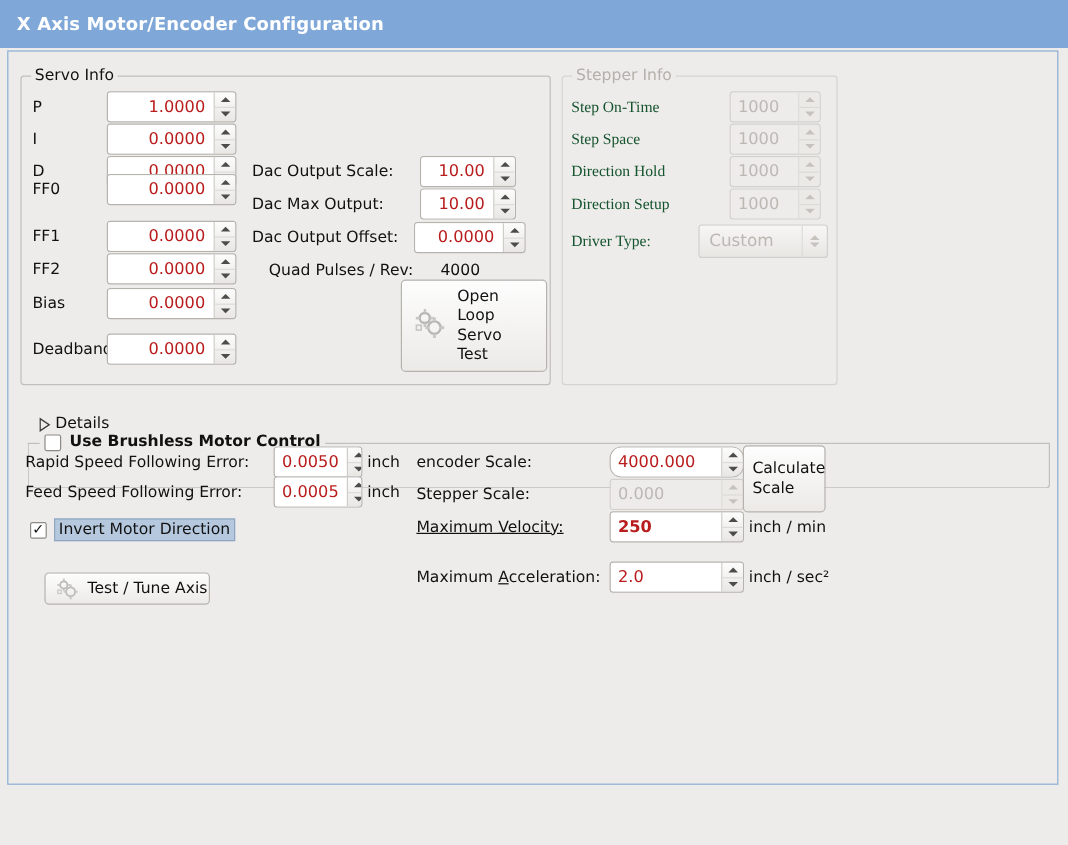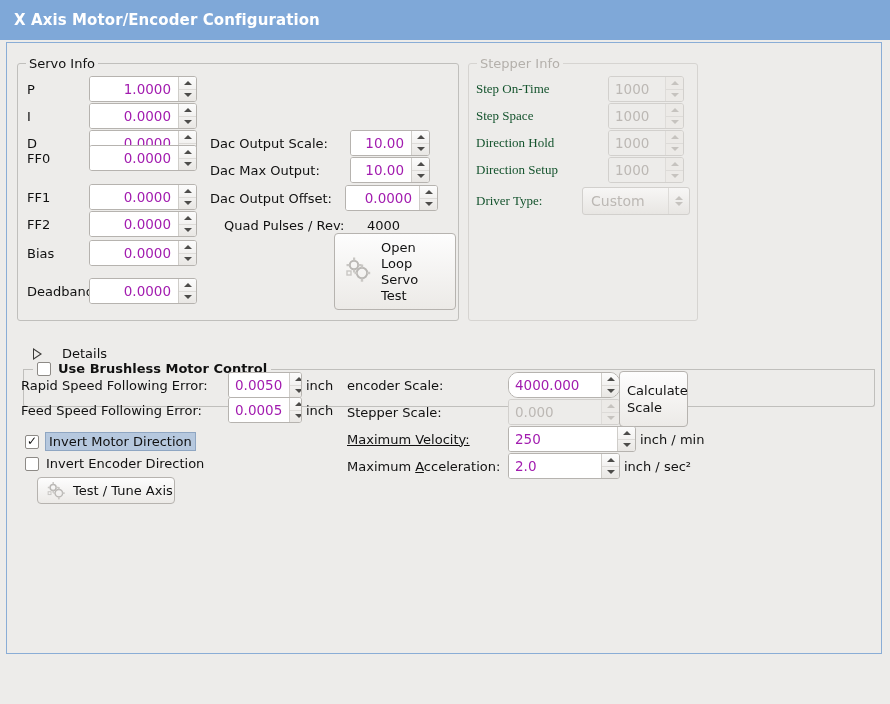--- a/index.html
+++ b/index.html
@@ -73,21 +73,21 @@
     background: #ffffff;
     box-sizing: border-box;
     overflow: hidden;
   }
   .spin.dim { background: #edecea; border-color: #d2d0cd; }
   .spin .val {
     flex: 1 1 auto;
     display: flex; align-items: center; justify-content: flex-end;
     padding: 0 7px 0 5px;
     font-size: 13.5px;
-    color: #a21caf;
+    color: #b91c1c;
     background: #ffffff;
     white-space: nowrap;
   }
   .spin.dim .val { color: #bcb8b4; background: #edecea; }
   .spin .val.left { justify-content: flex-start; padding-left: 6px; }
   .spin .btns {
     flex: 0 0 17px;
     width: 17px;
     display: flex; flex-direction: column;
     border-left: 1px solid #cfcdc9;
@@ -176,21 +176,21 @@
   .chk-row { display: flex; align-items: center; gap: 7px; }
   .chk-label { font-size: 13px; }
   .chk-label.hl {
     background: #b6c8de;
     border: 1px solid #8fa6c2;
     padding: 1px 3px;
     margin-left: -1px;
   }
 
   
-  .expander { display: flex; align-items: center; gap: 20px; }
+  .expander { display: flex; align-items: center; gap: 4px; }
   .tri {
     width: 0; height: 0;
     border-top: 6px solid transparent;
     border-bottom: 6px solid transparent;
     border-left: 9px solid transparent;
     position: relative;
   }
   .tri::before {
     content: "";
     position: absolute;
@@ -575,26 +575,20 @@
     <span class="lbl" style="margin-left:4px;">inch</span>
   </div>
 
   <div class="chk-row" style="position:absolute; left:18px; top:389px;">
     <span class="chk">
       <span class="mark">✓</span>
     </span>
     <span class="chk-label hl">Invert Motor Direction</span>
   </div>
 
-  <div class="chk-row" style="position:absolute; left:18px; top:413px;">
-    <span class="chk">
-      <span class="mark"></span>
-    </span>
-    <span class="chk-label">Invert Encoder Direction</span>
-  </div>
 
   <div class="btn" style="position:absolute; left:30px; top:434px; width:138px; height:27px; justify-content:flex-start; padding-left:7px;">
     <span class="gears" style="margin-right:6px; display:flex;">
       <svg width="22" height="20" viewBox="0 0 30 28">
         <g fill="none" stroke="#b9b7b4" stroke-width="2">
           <circle cx="11" cy="9" r="4.2"></circle>
           <circle cx="19" cy="17" r="5.2"></circle>
         </g>
         <g fill="#c9c7c4">
           <rect x="10" y="1.5" width="2.2" height="3"></rect>
@@ -642,35 +636,35 @@
     </span>
   </div>
 
   <div class="btn" style="position:absolute; left:612px; top:328px; width:69px; height:56px; flex-direction:column; align-items:flex-start; padding-left:7px; justify-content:center;">
     <span style="line-height:17px;">Calculate</span>
     <span style="line-height:17px;">Scale</span>
   </div>
 
   <div class="row" style="left:340px; top:383px;">
     <span class="lbl" style="width:161px;text-decoration:underline;">Maximum <u>V</u>elocity:</span>
-    <span class="spin" style="width:128px;">
+    <span class="spin" style="width:112px;font-weight:bold;">
       <span class="val left">250</span>
       <span class="btns">
         <span class="b up">
             <span class="arrow-up"></span>
           </span>
         <span class="b dn">
             <span class="arrow-dn"></span>
           </span>
       </span>
     </span>
     <span class="lbl" style="margin-left:4px;">inch / min</span>
   </div>
 
-  <div class="row" style="left:340px; top:410px;">
+  <div class="row" style="left:340px; top:425px;">
     <span class="lbl" style="width:161px;">Maximum <u>A</u>cceleration:</span>
     <span class="spin" style="width:112px;">
       <span class="val left">2.0</span>
       <span class="btns">
         <span class="b up">
             <span class="arrow-up"></span>
           </span>
         <span class="b dn">
             <span class="arrow-dn"></span>
           </span>

